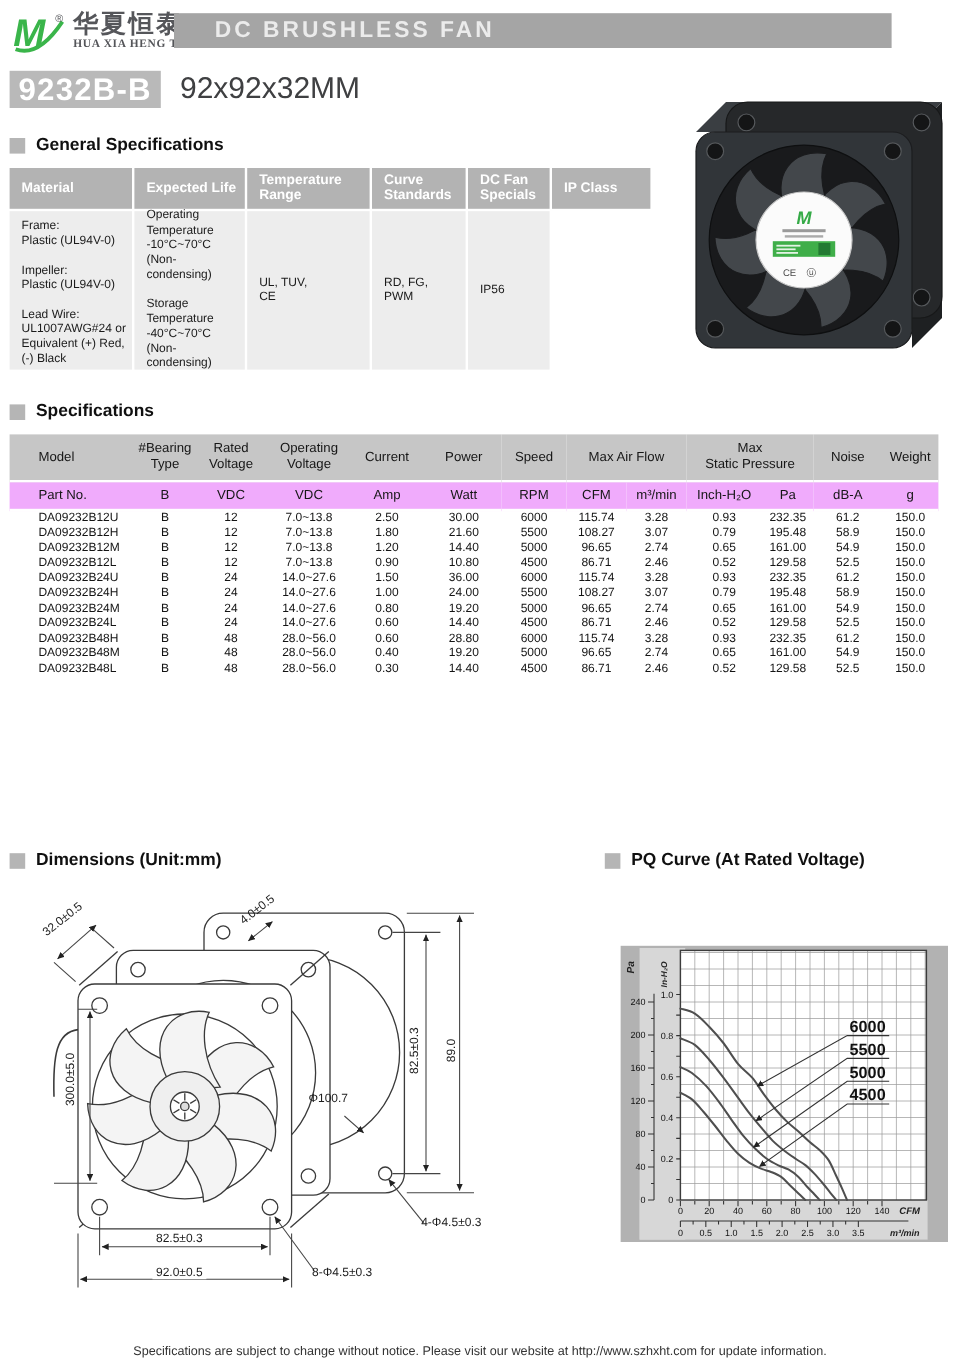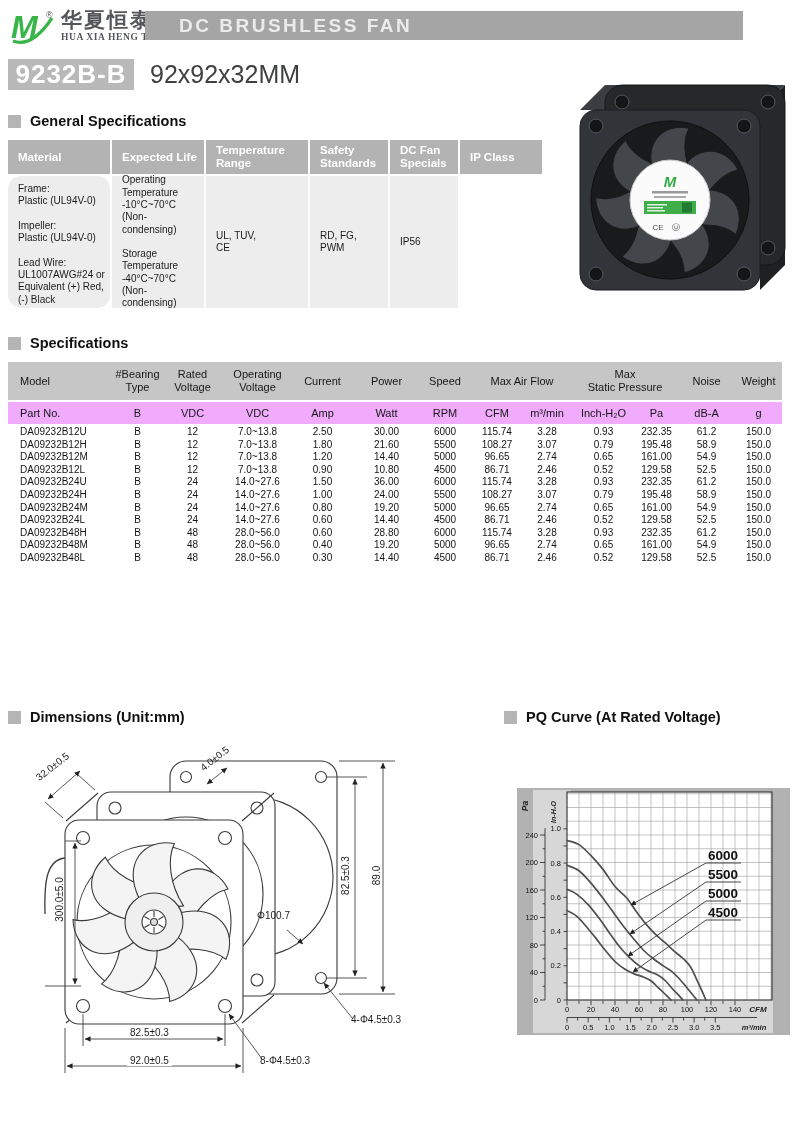--- a/index.html
+++ b/index.html
@@ -19,32 +19,32 @@
   .sec{display:flex;align-items:center;gap:9px;}
   .sec .sq{width:13px;height:13px;background:#b5b5b5;}
   .sec .st{font-size:14.5px;font-weight:bold;color:#101010;text-align:right;}
   
   .gtable{left:8px;top:140px;width:534px;display:grid;grid-template-columns:102px 92px 102px 78px 68px 82px;
           grid-column-gap:2px;grid-row-gap:2px;}
   .gh6{height:34px;background:#b3b3b3;color:#fff;font-size:11.5px;font-weight:bold;
        display:flex;align-items:center;padding-left:10px;white-space:pre-line;line-height:13px;}
   .gc6{height:132px;background:#ededed;color:#1a1a1a;font-size:10px;line-height:12.3px;
        white-space:pre-line;padding-left:10px;padding-right:4px;box-sizing:border-box;}
-  .gc6.top{padding-top:7px;border-radius:13px;}
+  .gc6.top{padding-top:7px;}
   .gc6.mid{display:flex;align-items:center;}
   
   .spec-grid{left:8px;top:362px;width:774px;display:grid;
     grid-template-columns:107px 45px 65px 65px 65px 63px 54px 50px 50px 63px 43px 57px 47px;}
   .gh{height:40px;background:#c6c6c6;color:#161616;font-size:11px;line-height:13px;
       display:flex;align-items:center;justify-content:center;text-align:center;white-space:pre-line;
       border-bottom:2px solid #fff;box-sizing:border-box;}
   .uh{height:24px;background:#f0abfc;color:#161616;font-size:11px;line-height:22px;text-align:center;
       border-bottom:2px solid #fff;box-sizing:border-box;}
   .bc{height:12.6px;background:#fff;color:#141414;font-size:10px;line-height:12.6px;text-align:center;}
-  .left{text-align:left!important;padding-left:12px;box-sizing:border-box;justify-content:flex-start!important;}
+  .left{text-align:left!important;padding-left:24px;box-sizing:border-box;justify-content:flex-start!important;}
   .note-bar{left:8px;top:582px;width:774px;height:24px;background:#e8e8e8;color:#222;
             font-size:10.5px;line-height:24px;padding-left:20px;box-sizing:border-box;}
   
   .dim-wrap{left:15px;top:746px;width:485px;height:340px;}
   .dlab{position:absolute;font-size:10px;color:#1c1c1c;white-space:nowrap;}
   .dlab.bg{background:#fff;padding:0 3px;}
   .rot40{transform:rotate(-38deg);}
   .rotv{transform:rotate(-90deg);}
   .footer{left:0;top:1120px;width:800px;text-align:center;font-size:10.5px;color:#333;}
   svg text{font-family:"Liberation Sans",sans-serif;}
@@ -74,21 +74,21 @@
   <div class="abs sec" style="left:8px;top:113px">
     <span class="sq"></span>
     <span class="st">General Specifications</span>
   </div>
 
   <div class="abs gtable">
     <div class="gh6">Material</div>
     <div class="gh6">Expected Life</div>
     <div class="gh6">Temperature
 Range</div>
-    <div class="gh6">Safety
+    <div class="gh6">Curve
 Standards</div>
     <div class="gh6">DC Fan
 Specials</div>
     <div class="gh6">IP Class</div>
     <div class="gc6 top">Frame:
 Plastic (UL94V-0)
 
 Impeller:
 Plastic (UL94V-0)
 
@@ -568,14 +568,15 @@
         <text x="191" y="72" font-size="13.5" font-weight="bold" fill="#111">6000</text>
         <path d="M224,94 L189,94 L113,146" fill="none" stroke="#333" stroke-width="0.9" marker-end="url(#ar)"></path>
         <text x="191" y="91" font-size="13.5" font-weight="bold" fill="#111">5500</text>
         <path d="M224,113 L189,113 L111,168" fill="none" stroke="#333" stroke-width="0.9" marker-end="url(#ar)"></path>
         <text x="191" y="110" font-size="13.5" font-weight="bold" fill="#111">5000</text>
         <path d="M224,132 L189,132 L116,184" fill="none" stroke="#333" stroke-width="0.9" marker-end="url(#ar)"></path>
         <text x="191" y="129" font-size="13.5" font-weight="bold" fill="#111">4500</text>
       </g>
   </svg>
 
+  <div class="abs footer">Specifications are subject to change without notice. Please visit our website at http://www.szhxht.com for update information.</div>
 
 </div>
 
 </body></html>

